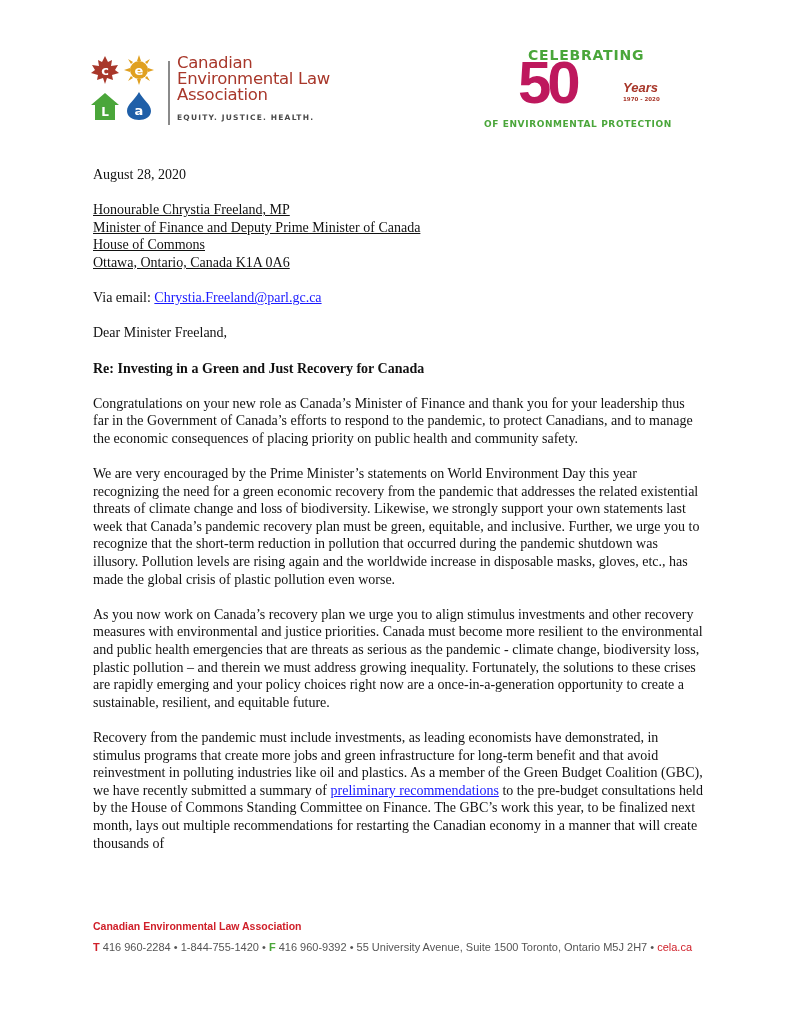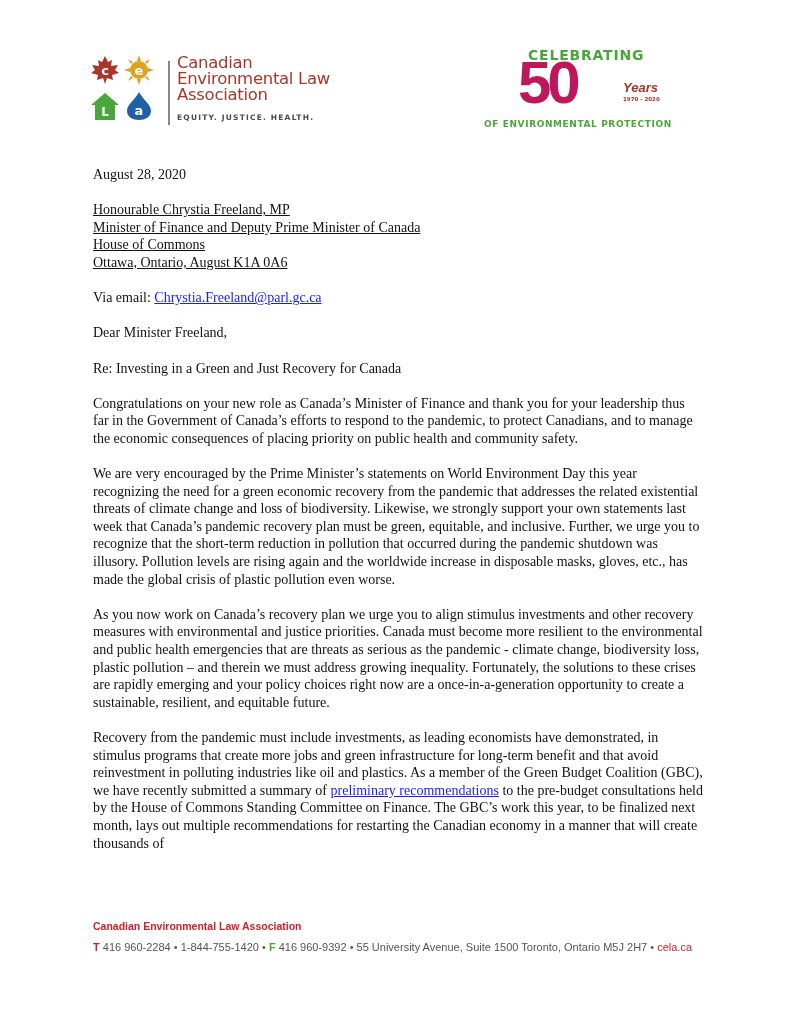--- a/index.html
+++ b/index.html
@@ -23,21 +23,21 @@
   .years { position: absolute; left: 148px; top: 35px; font-size: 13px; font-style: italic; color: #a8372a; font-family: Liberation Sans, sans-serif; font-weight: bold; }
   .years-range { position: absolute; left: 148px; top: 51px; font-size: 5.5px; color: #a8372a; font-weight: bold; }
   .of-env { position: absolute; left: 9px; top: 74px; font-size: 9px; font-weight: bold; color: #4aa63a; letter-spacing: 0.6px; white-space: nowrap; }
 
   
   .letter { position: absolute; left: 93px; top: 166px; width: 610px; font-family: "Liberation Serif", serif; font-size: 14px; line-height: 17.6px; color: #111; }
   .letter p { margin: 0 0 17.6px 0; }
   .letter .addr p { margin: 0; }
   .letter .addr { margin-bottom: 17.6px; text-decoration: underline; }
   .letter a { color: #1a1aff; text-decoration: underline; }
-  .subject { font-weight: normal; }
+  .subject { font-weight: bold; }
 
   
   .footer { position: absolute; left: 93px; top: 920px; width: 640px; font-family: "Liberation Sans", sans-serif; }
   .footer-org { font-size: 10.5px; font-weight: bold; color: #d0202a; }
   .footer-contact { margin-top: 9px; font-size: 11px; color: #555; white-space: nowrap; }
   .footer-contact .t { color: #d0202a; font-weight: bold; }
   .footer-contact .f { color: #4aa63a; font-weight: bold; }
   .footer-contact .web { color: #d0202a; }
 </style>
 </head>
@@ -98,21 +98,21 @@
     <div class="years-range">1970 - 2020</div>
     <div class="of-env">OF ENVIRONMENTAL PROTECTION</div>
   </div>
 
   <div class="letter">
     <p>August 28, 2020</p>
     <div class="addr">
       <p>Honourable Chrystia Freeland, MP</p>
       <p>Minister of Finance and Deputy Prime Minister of Canada</p>
       <p>House of Commons</p>
-      <p>Ottawa, Ontario, August K1A 0A6</p>
+      <p>Ottawa, Ontario, Canada K1A 0A6</p>
     </div>
     <p><span>Via email: </span><a>Chrystia.Freeland@parl.gc.ca</a></p>
     <p>Dear Minister Freeland,</p>
     <p class="subject">Re: Investing in a Green and Just Recovery for Canada</p>
     <p>Congratulations on your new role as Canada’s Minister of Finance and thank you for your leadership thus far in the Government of Canada’s efforts to respond to the pandemic, to protect Canadians, and to manage the economic consequences of placing priority on public health and community safety.</p>
     <p>We are very encouraged by the Prime Minister’s statements on World Environment Day this year recognizing the need for a green economic recovery from the pandemic that addresses the related existential threats of climate change and loss of biodiversity. Likewise, we strongly support your own statements last week that Canada’s pandemic recovery plan must be green, equitable, and inclusive. Further, we urge you to recognize that the short-term reduction in pollution that occurred during the pandemic shutdown was illusory. Pollution levels are rising again and the worldwide increase in disposable masks, gloves, etc., has made the global crisis of plastic pollution even worse.</p>
     <p>As you now work on Canada’s recovery plan we urge you to align stimulus investments and other recovery measures with environmental and justice priorities. Canada must become more resilient to the environmental and public health emergencies that are threats as serious as the pandemic - climate change, biodiversity loss, plastic pollution – and therein we must address growing inequality. Fortunately, the solutions to these crises are rapidly emerging and your policy choices right now are a once-in-a-generation opportunity to create a sustainable, resilient, and equitable future.</p>
     <p><span>Recovery from the pandemic must include investments, as leading economists have demonstrated, in stimulus programs that create more jobs and green infrastructure for long-term benefit and that avoid reinvestment in polluting industries like oil and plastics. As a member of the Green Budget Coalition (GBC), we have recently submitted a summary of </span><a>preliminary recommendations</a><span> to the pre-budget consultations held by the House of Commons Standing Committee on Finance. The GBC’s work this year, to be finalized next month, lays out multiple recommendations for restarting the Canadian economy in a manner that will create thousands of</span></p>
   </div>
 

